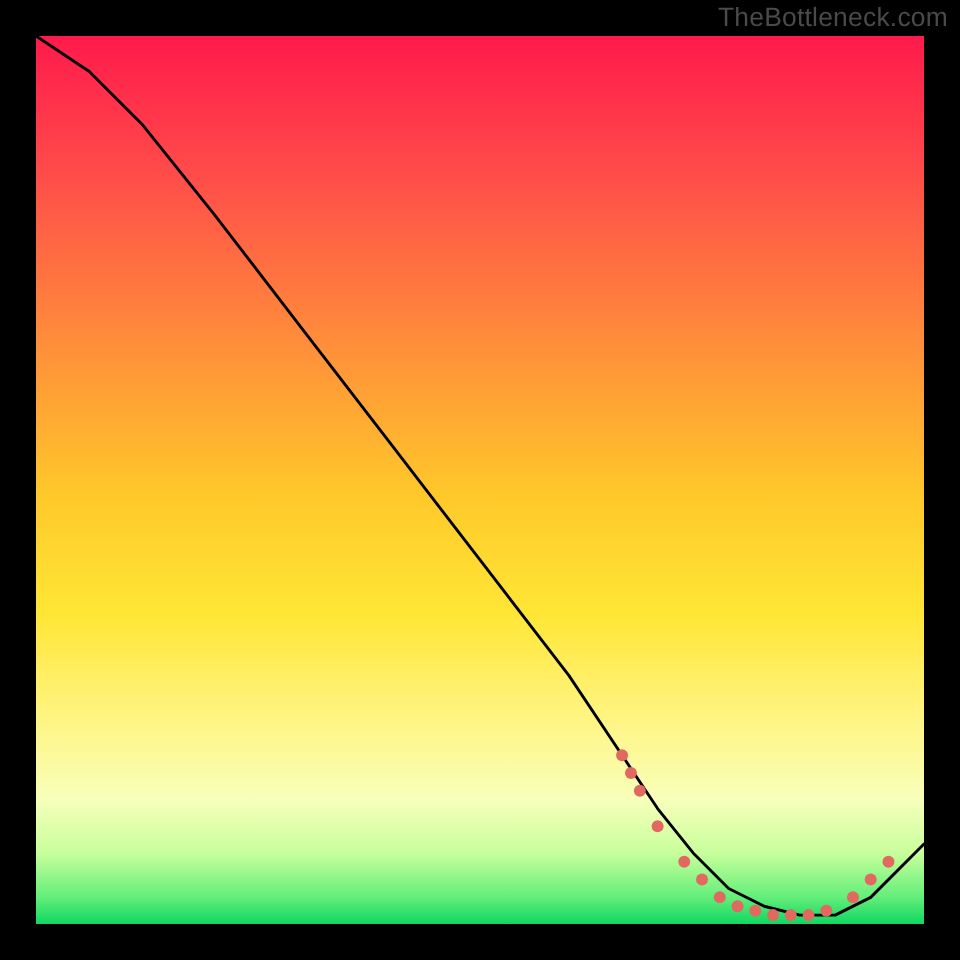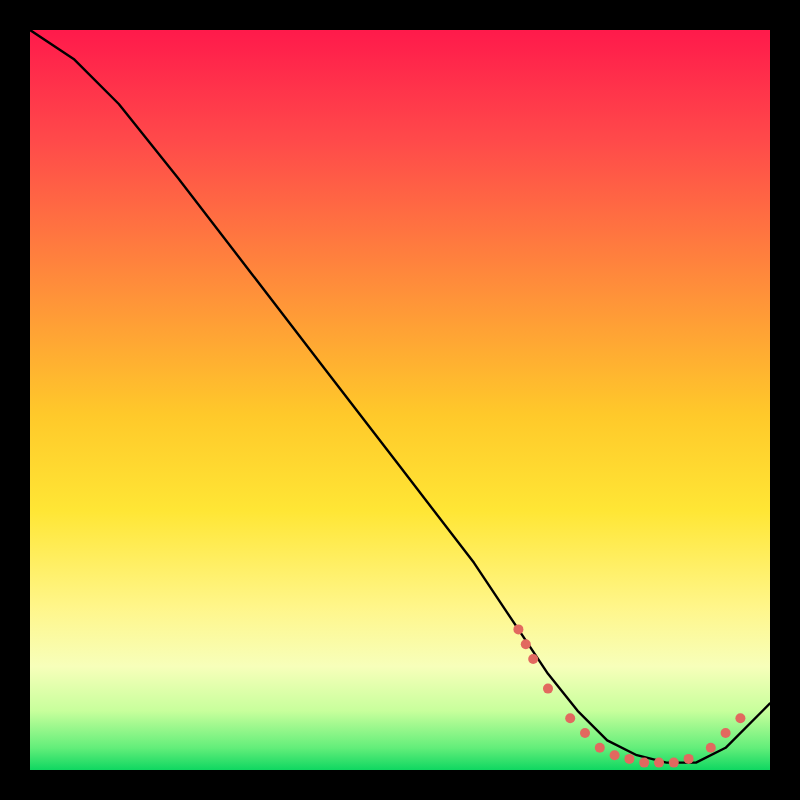--- a/index.html
+++ b/index.html
@@ -50,20 +50,21 @@
   svg.curve {
     position: absolute;
     left: 0;
     top: 0;
   }
 </style>
 </head>
 <body>
 
 <div class="frame">
+  <div class="watermark">TheBottleneck.com</div>
 
   <div class="plot-area">
     <svg class="curve" width="740" height="740" viewBox="0 0 740 740">
       <path id="curve-path" fill="none" stroke="#000000" stroke-width="2.4" stroke-linejoin="round" stroke-linecap="round" d="M0.0 0.0 L44.4 29.6 L88.8 74.0 L148.0 148.0 L222.0 244.2 L296.0 340.4 L370.0 436.6 L444.0 532.8 L488.4 599.4 L518.0 643.8 L547.6 680.8 L577.2 710.4 L606.8 725.2 L636.4 732.6 L666.0 732.6 L695.6 717.8 L740.0 673.4"></path>
       <g id="markers">
           <circle cx="488.4" cy="599.4" r="5" fill="#e2695f"></circle>
           <circle cx="495.8" cy="614.2" r="5" fill="#e2695f"></circle>
           <circle cx="503.2" cy="629.0" r="5" fill="#e2695f"></circle>
           <circle cx="518.0" cy="658.6" r="5" fill="#e2695f"></circle>
           <circle cx="540.2" cy="688.2" r="5" fill="#e2695f"></circle>

